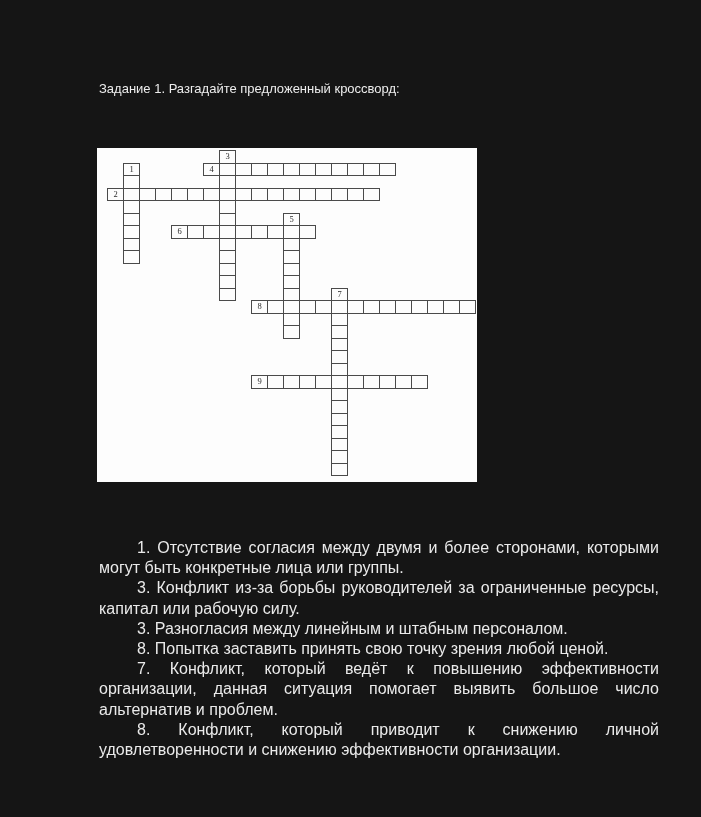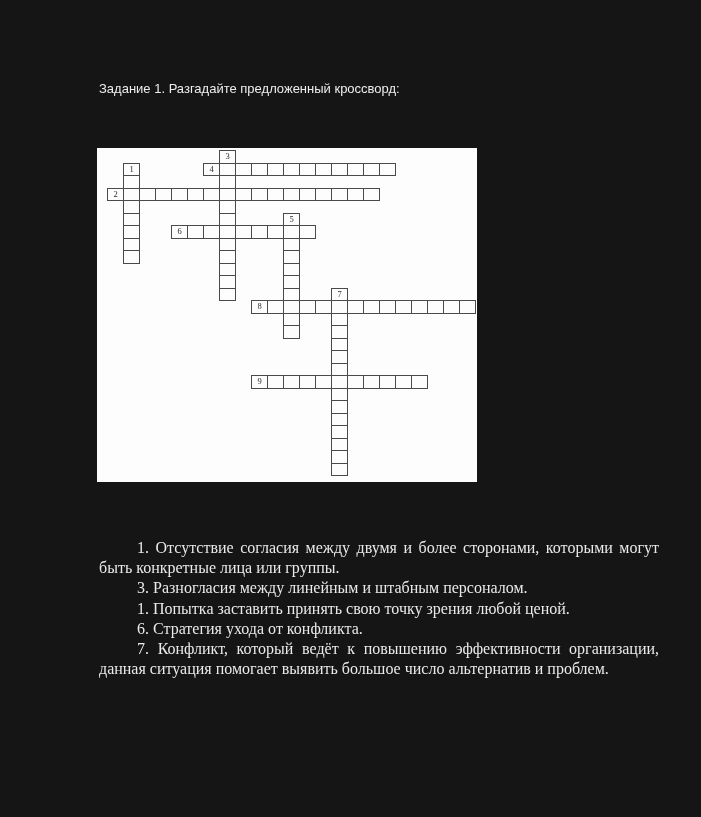--- a/index.html
+++ b/index.html
@@ -31,21 +31,21 @@
     background:#fdfdfd;
   }
   .num{
     display:block;
     font-family:"Liberation Serif", serif;
     font-size:8.5px;line-height:11px;
     text-align:center;color:#2a2a2a;
   }
   .clues{
     position:absolute;left:99px;top:503px;width:560px;
-    font-family:Liberation Serif, serif;
+    font-family:Liberation Sans, sans-serif;
     font-size:16px;line-height:20.2px;
     color:#eaeaea;
     text-align:justify;
   }
   .clues p{margin:0;text-indent:38px;}
 </style>
 </head>
 <body>
 
 <div class="page">
@@ -178,19 +178,20 @@
         <div class="cell" style="left: 250px; top: 227px;"></div>
         <div class="cell" style="left: 266px; top: 227px;"></div>
         <div class="cell" style="left: 282px; top: 227px;"></div>
         <div class="cell" style="left: 298px; top: 227px;"></div>
         <div class="cell" style="left: 314px; top: 227px;"></div>
       </div>
   </div>
 
   <div class="clues">
     <p>1. Отсутствие согласия между двумя и более сторонами, которыми могут быть конкретные лица или группы.</p>
+    <p>3. Конфликт из-за борьбы руководителей за ограниченные ресурсы, капитал или рабочую силу.</p>
     <p>3. Разногласия между линейным и штабным персоналом.</p>
-    <p>1. Попытка заставить принять свою точку зрения любой ценой.</p>
-    <p>6. Стратегия ухода от конфликта.</p>
+    <p>8. Попытка заставить принять свою точку зрения любой ценой.</p>
     <p>7. Конфликт, который ведёт к повышению эффективности организации, данная ситуация помогает выявить большое число альтернатив и проблем.</p>
+    <p>8. Конфликт, который приводит к снижению личной удовлетворенности и снижению эффективности организации.</p>
   </div>
 
 </div>
 
 </body></html>

